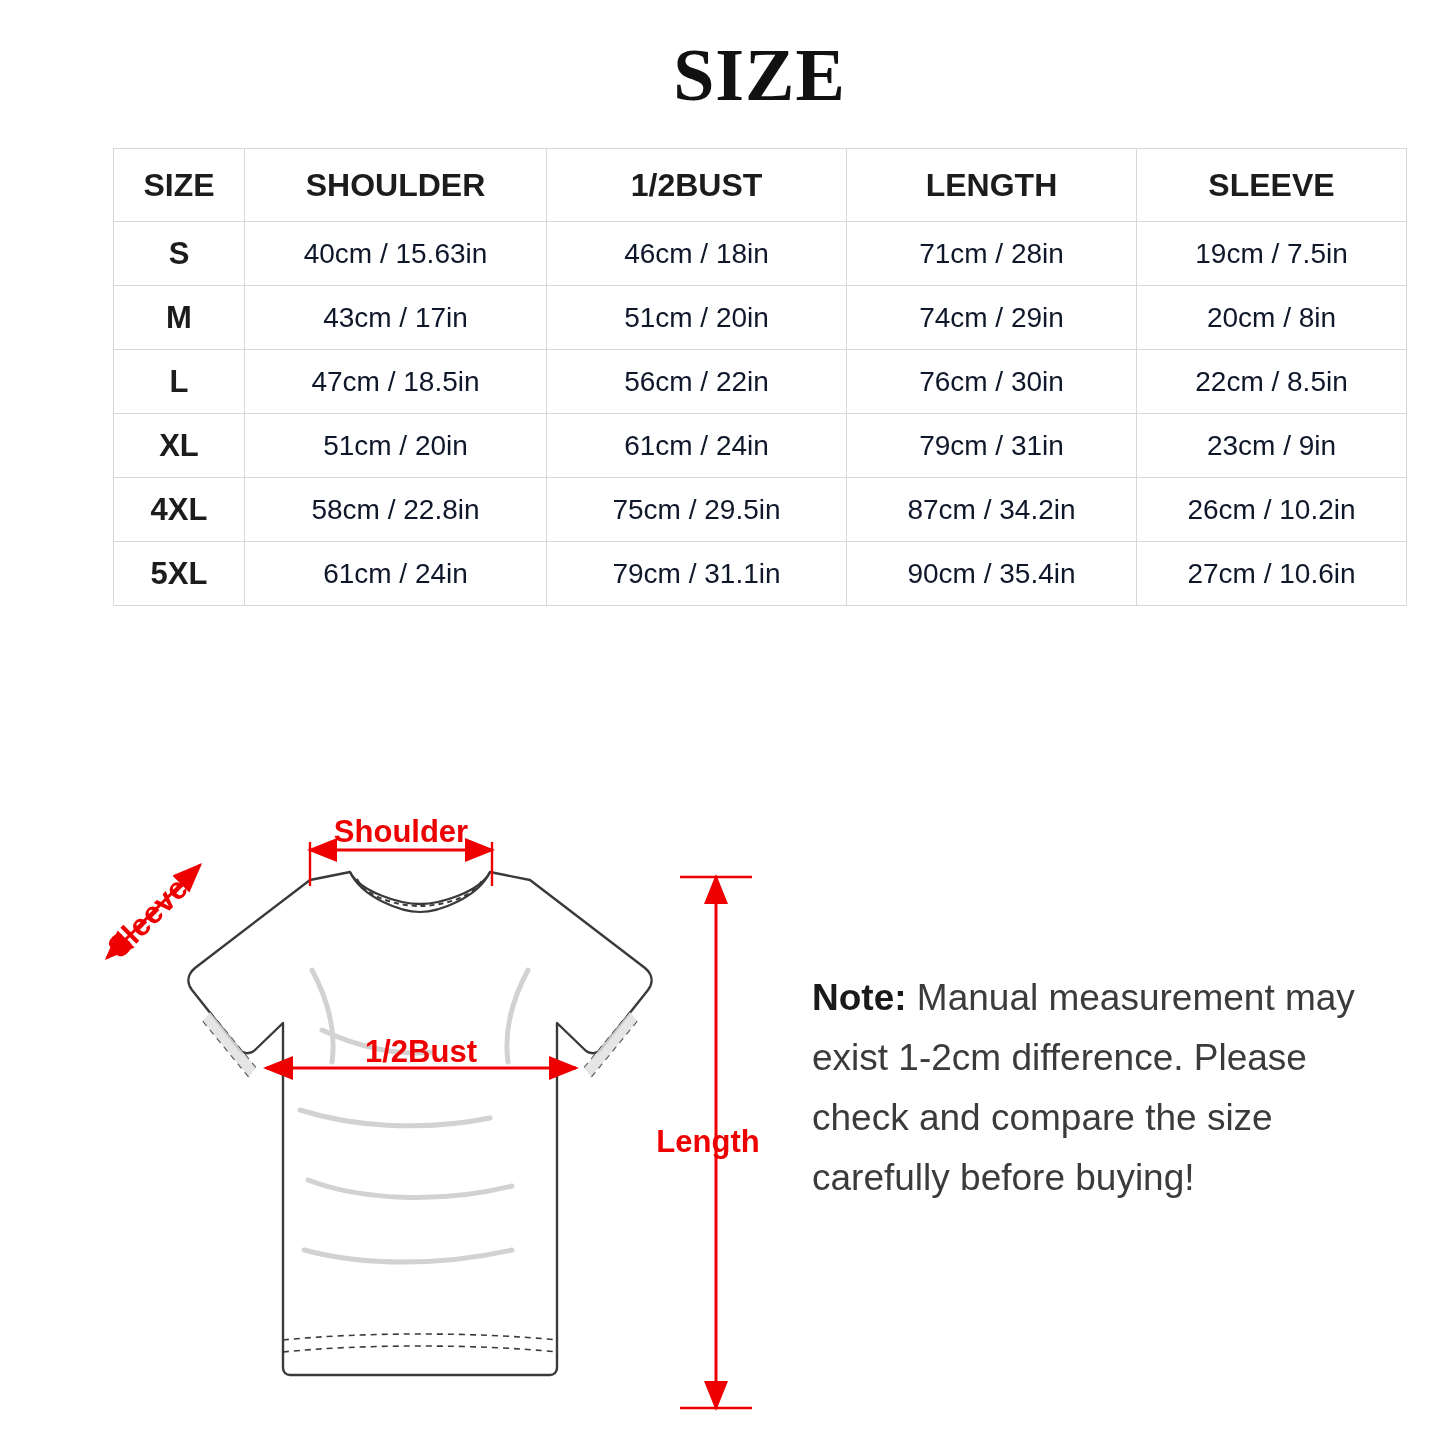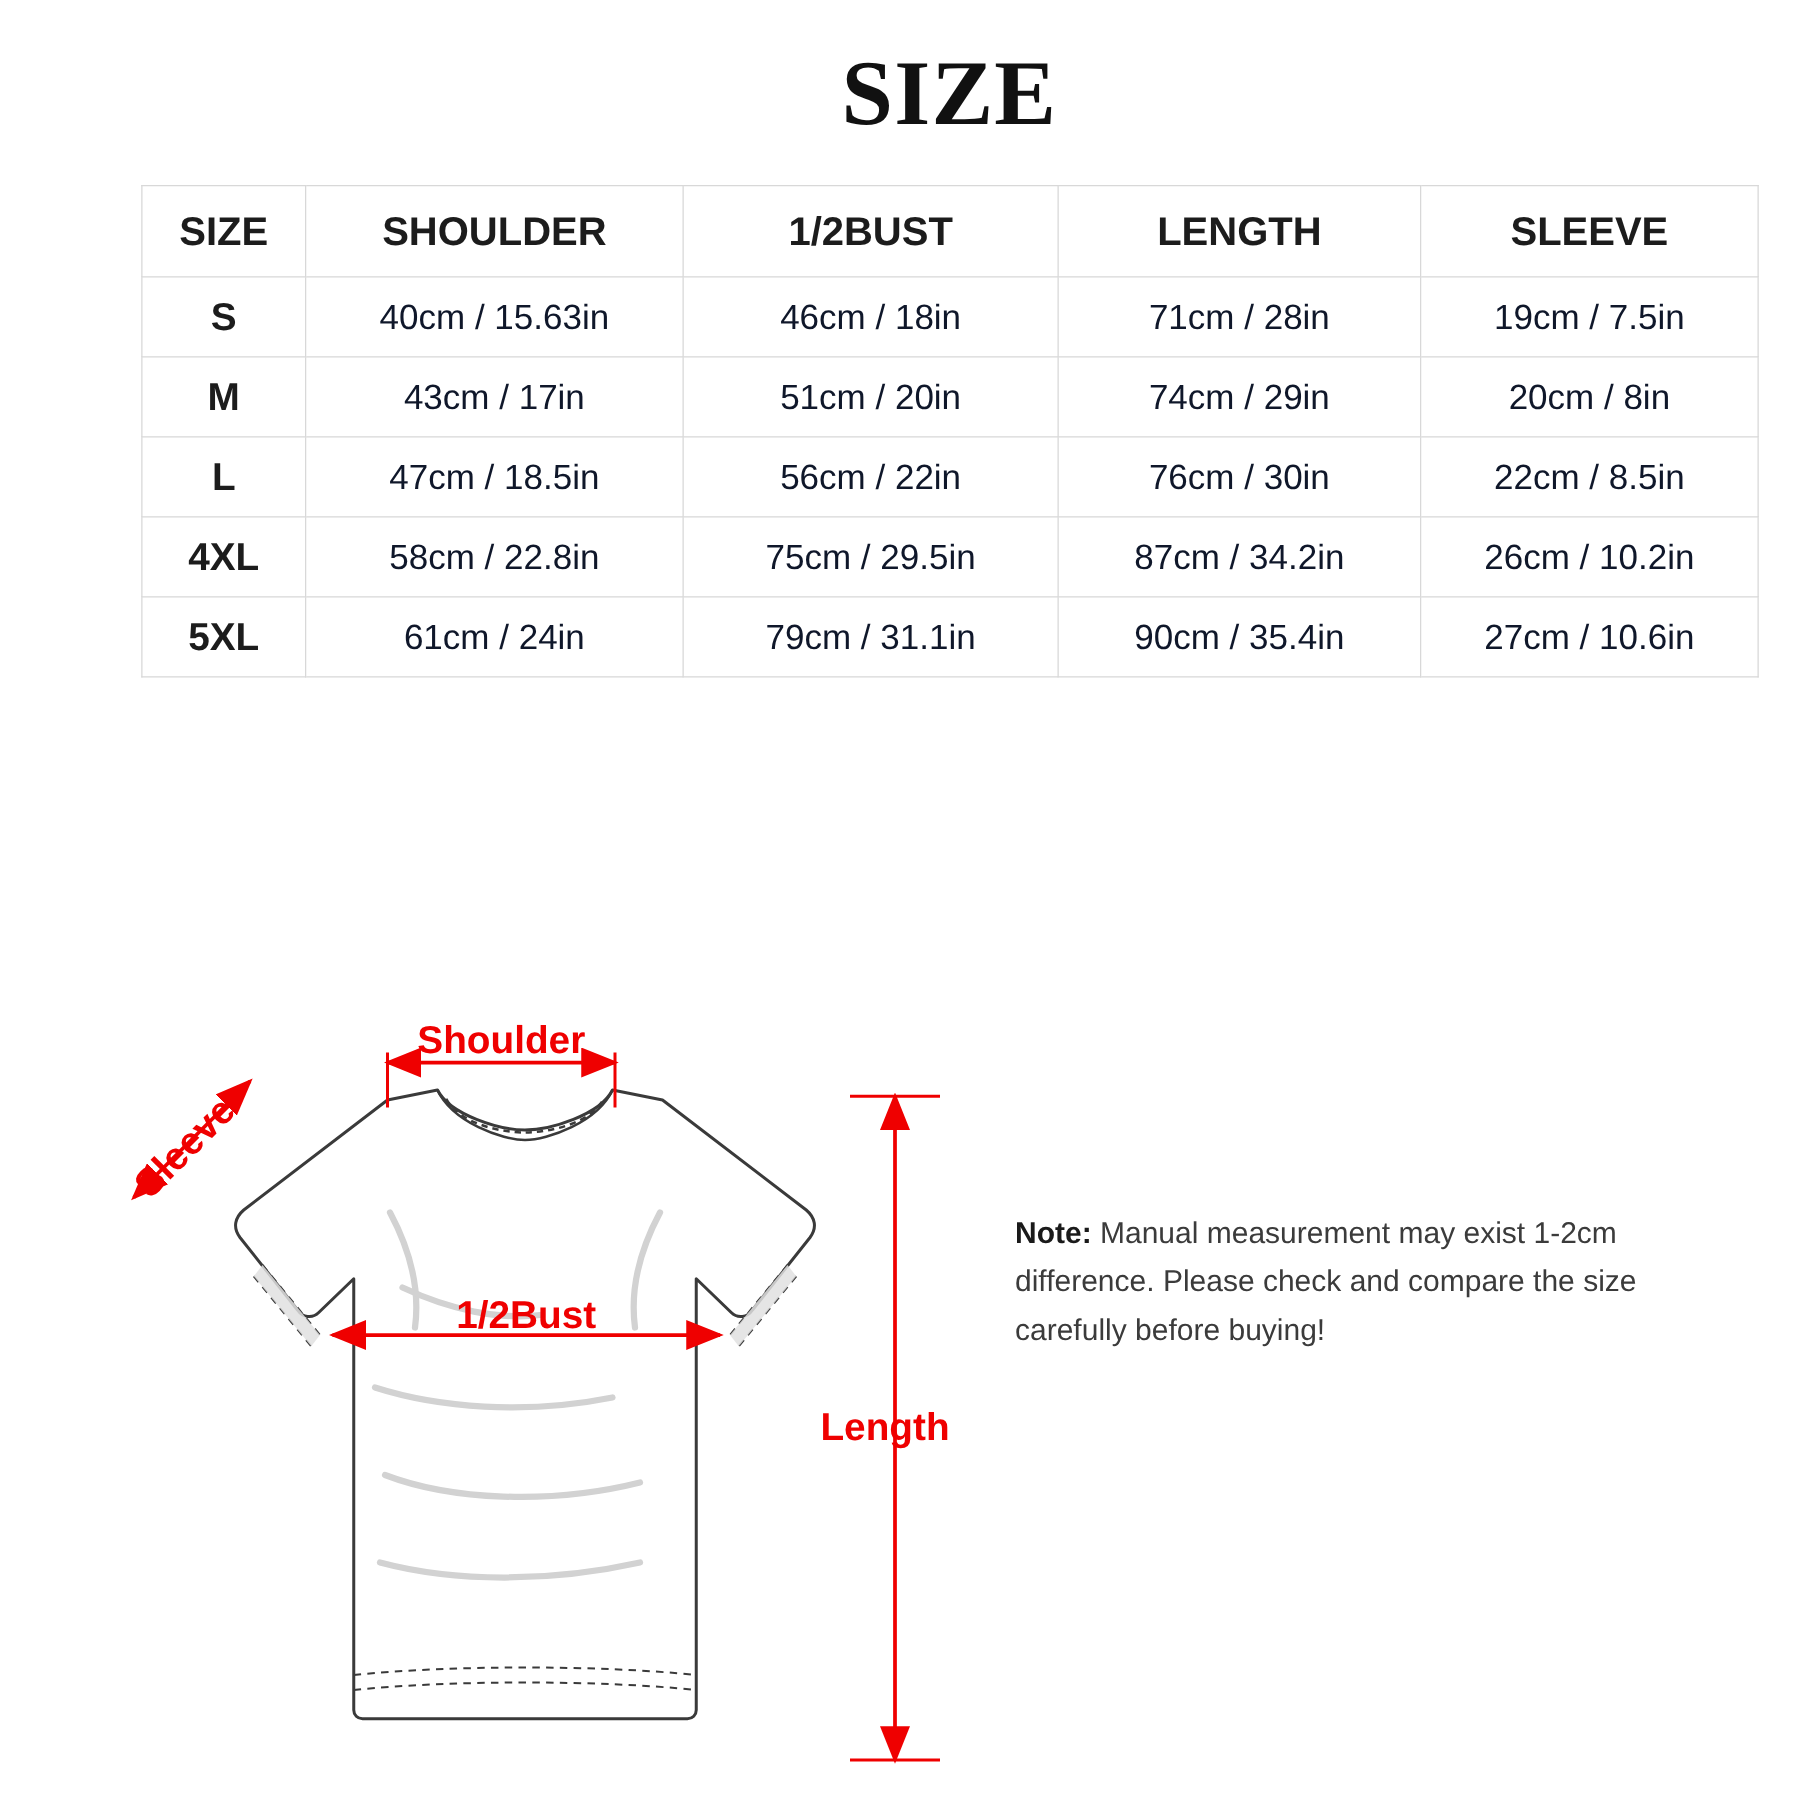--- a/index.html
+++ b/index.html
@@ -81,21 +81,21 @@
     left: 60px;
     top: 10px;
     width: 720px;
     height: 650px;
   }
   .note {
     position: absolute;
     left: 812px;
     top: 198px;
     width: 570px;
-    font-size: 24px;
+    font-size: 37px;
     line-height: 1.62;
     color: #3b3b3b;
   }
   .note b {
     color: #1a1a1a;
     font-weight: 700;
   }
 </style>
 </head>
 <body>
@@ -136,20 +136,27 @@
           <td>51cm / 20in</td>
           <td>74cm / 29in</td>
           <td>20cm / 8in</td>
         </tr>
         <tr>
           <td class="size-cell">L</td>
           <td>47cm / 18.5in</td>
           <td>56cm / 22in</td>
           <td>76cm / 30in</td>
           <td>22cm / 8.5in</td>
+        </tr>
+        <tr>
+          <td class="size-cell">XL</td>
+          <td>51cm / 20in</td>
+          <td>61cm / 24in</td>
+          <td>79cm / 31in</td>
+          <td>23cm / 9in</td>
         </tr>
         <tr>
           <td class="size-cell">4XL</td>
           <td>58cm / 22.8in</td>
           <td>75cm / 29.5in</td>
           <td>87cm / 34.2in</td>
           <td>26cm / 10.2in</td>
         </tr>
         <tr>
           <td class="size-cell">5XL</td>

